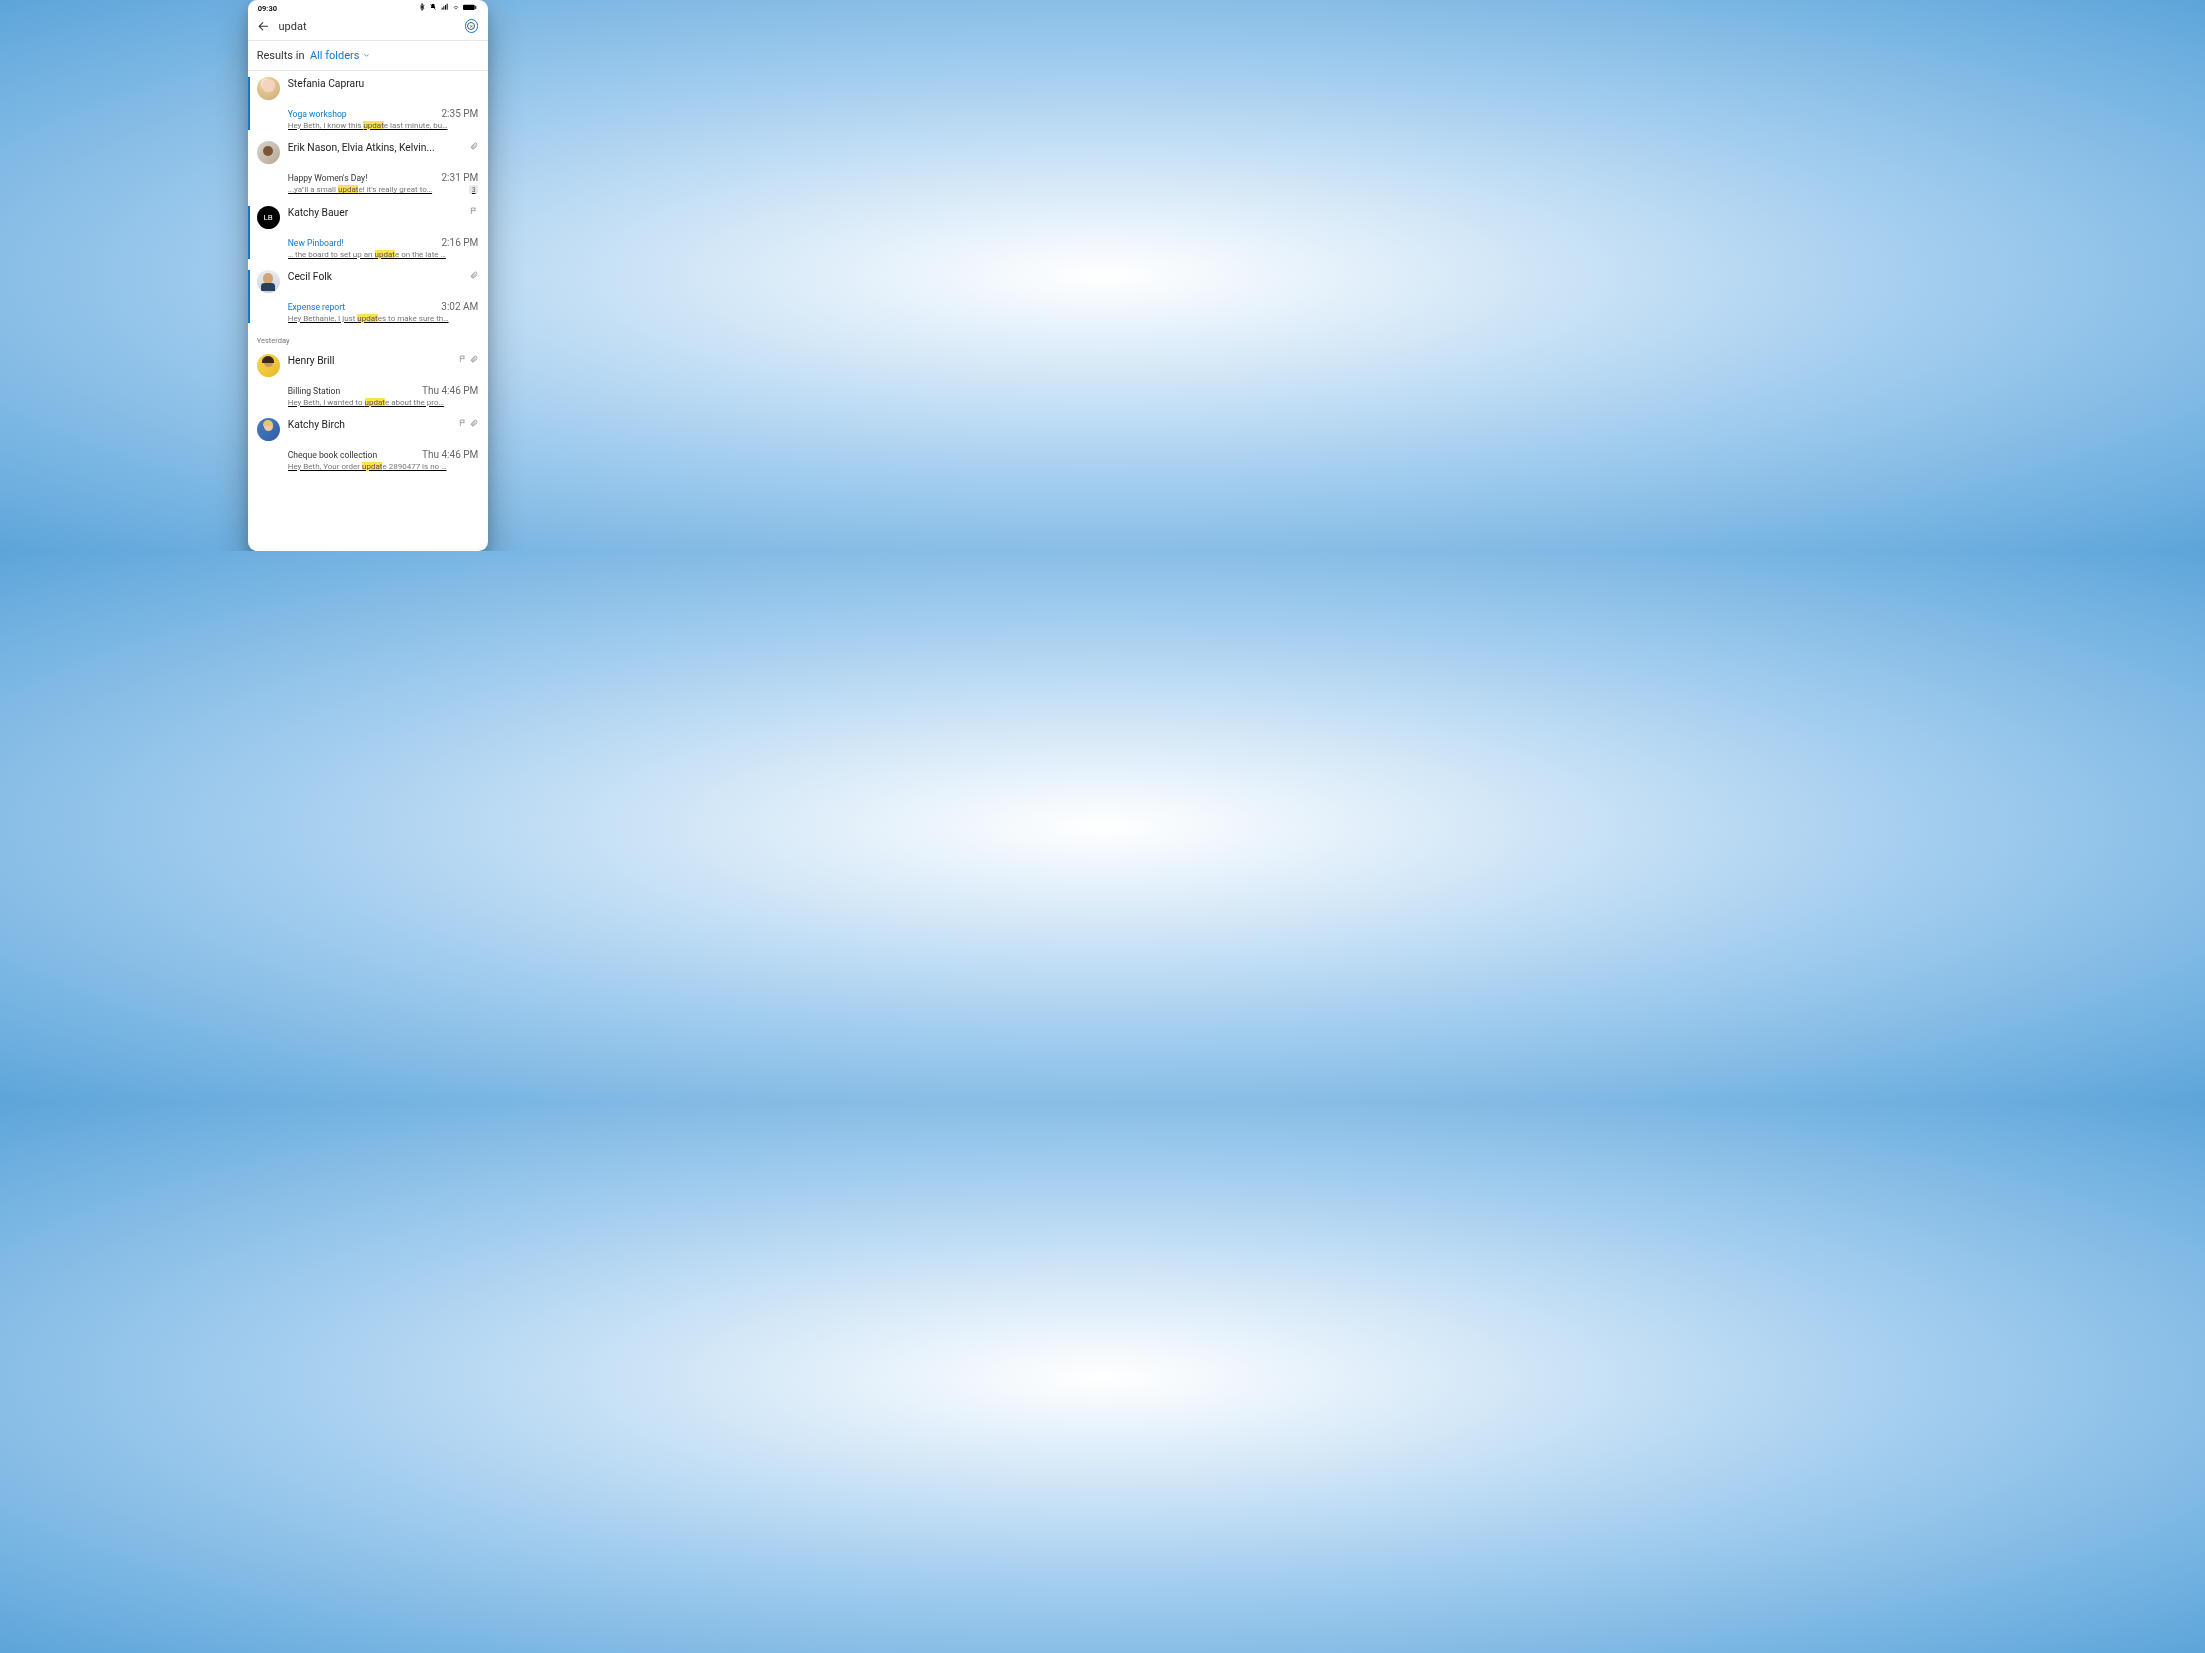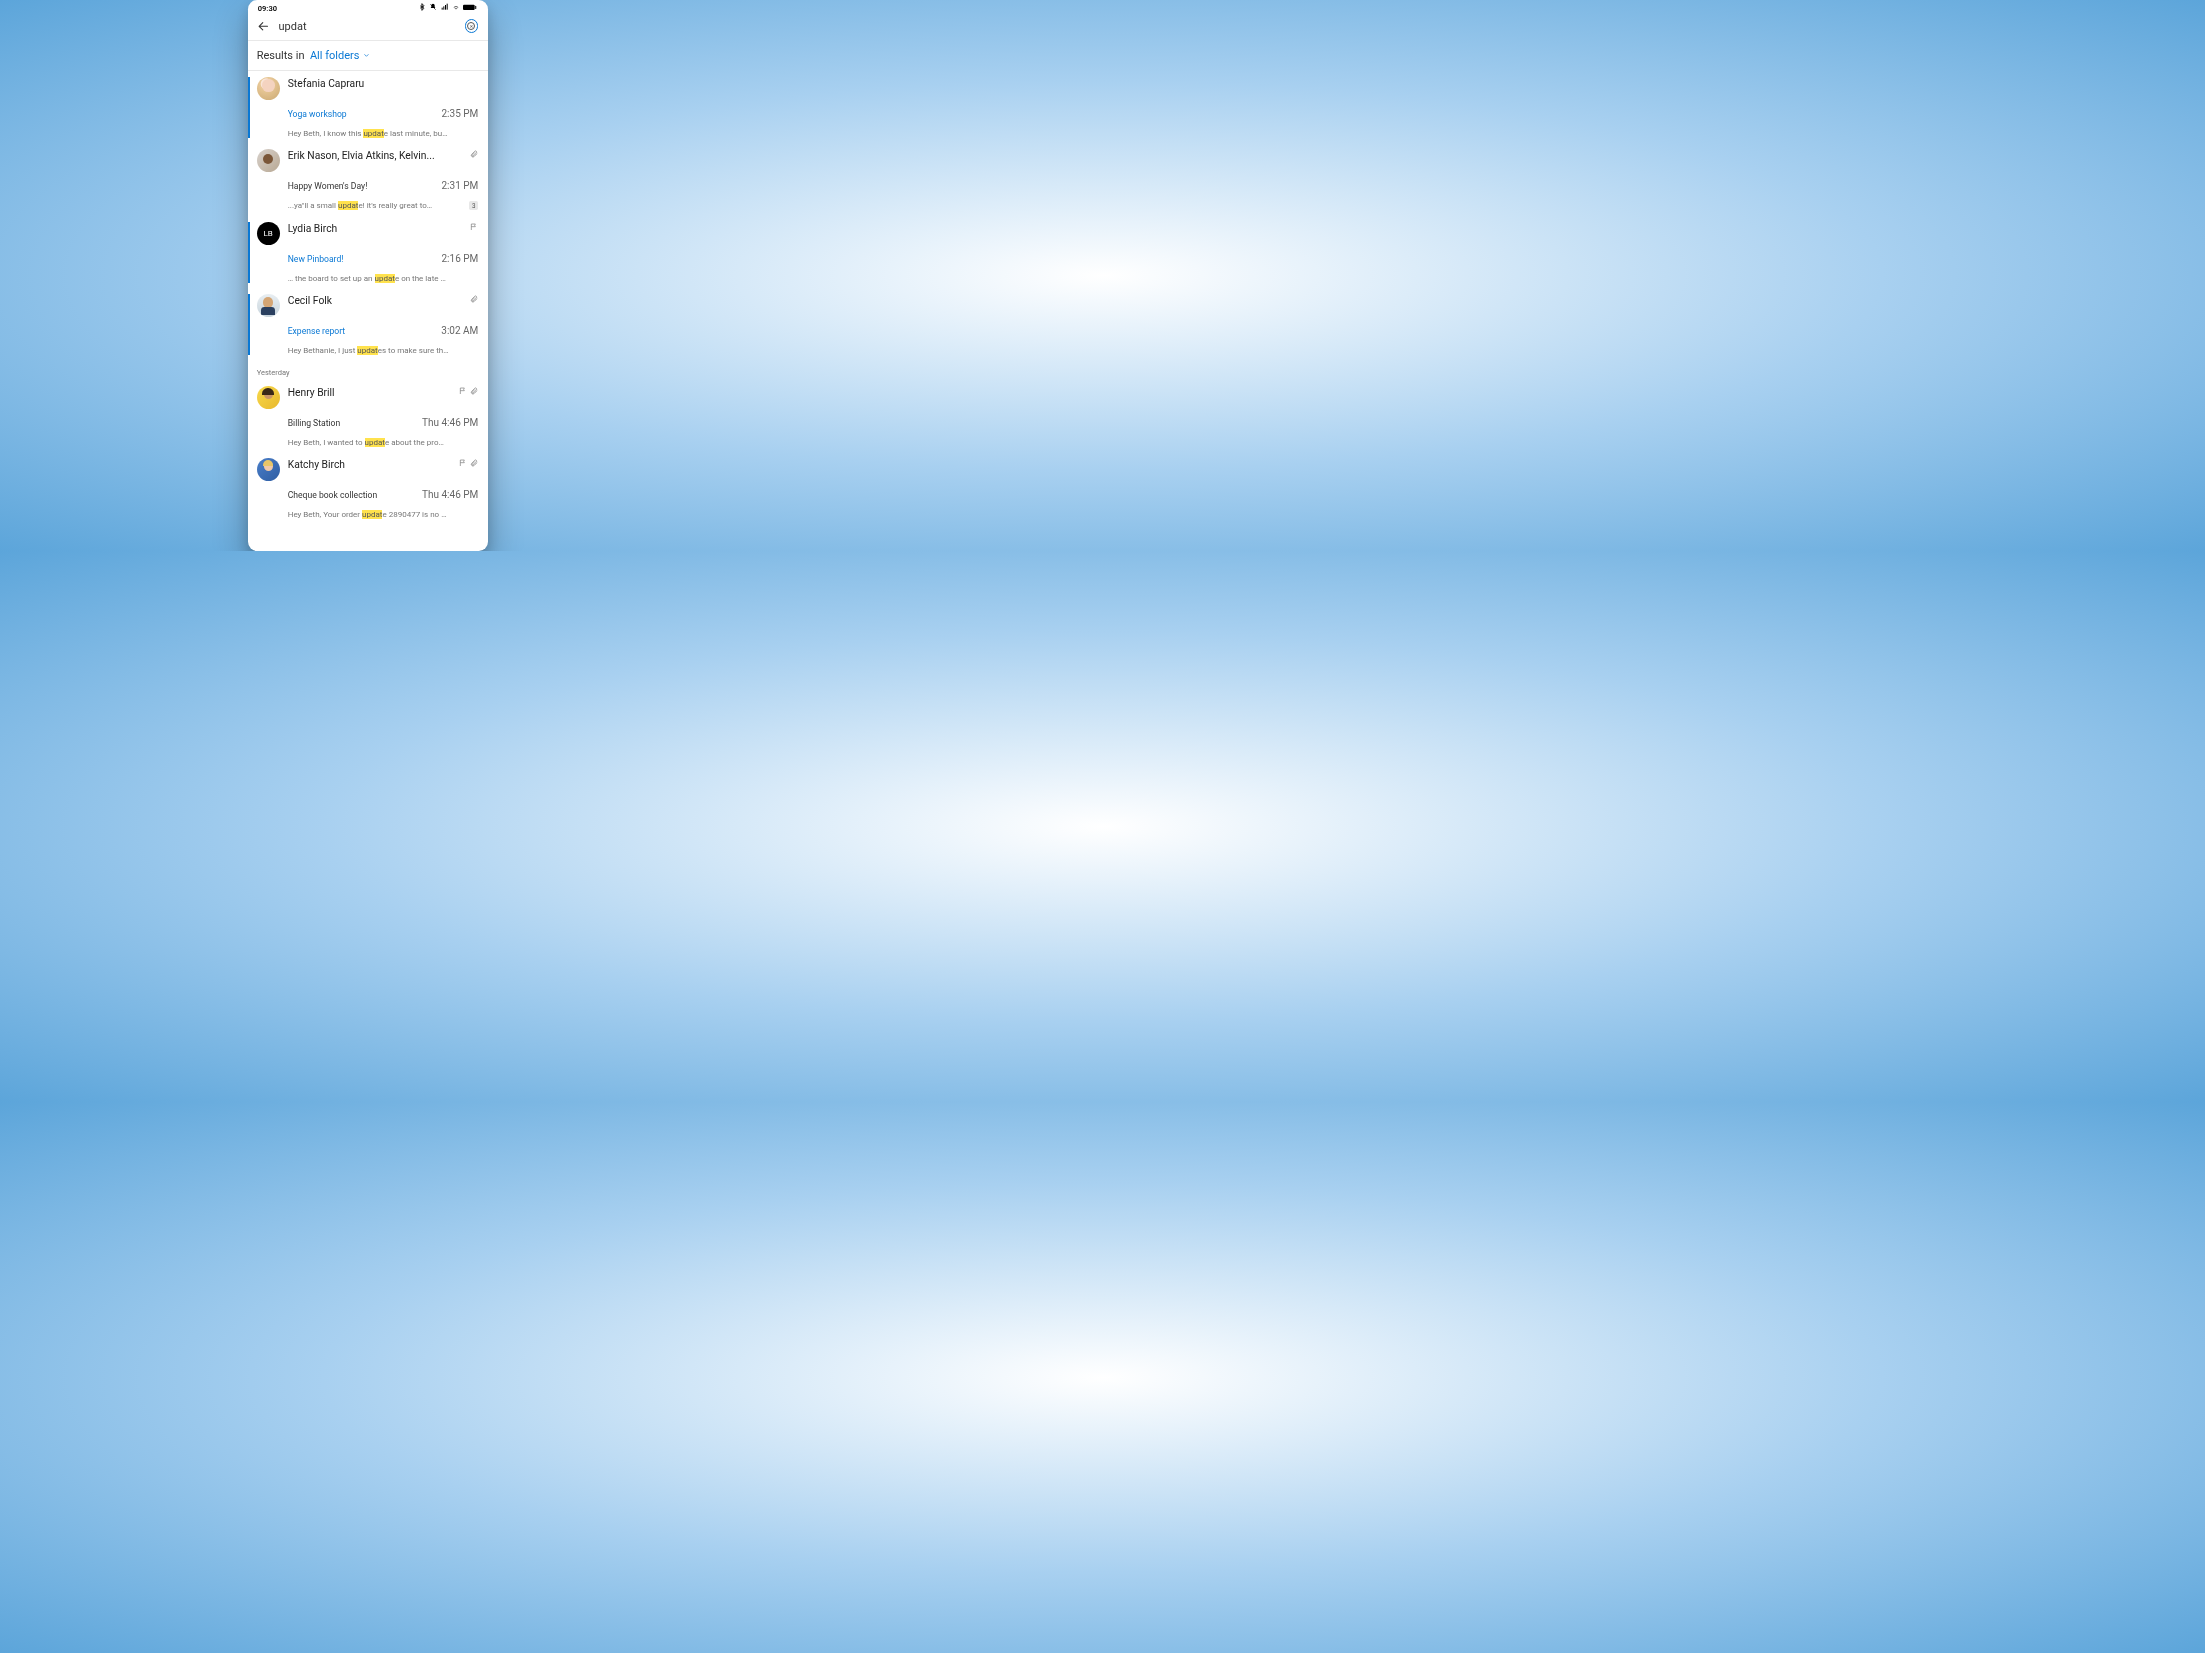--- a/index.html
+++ b/index.html
@@ -73,21 +73,21 @@
   .row-body { flex: 1; min-width: 0; }
   .row-top { display: flex; justify-content: space-between; align-items: flex-start; }
   .sender { font-size: 10.3px; color: #222; white-space: nowrap; overflow: hidden; text-overflow: ellipsis; max-width: 149px;}
   .row-icons { display: flex; gap: 3.4px; color: #777; }
   .row-icons svg { width: 8px; height: 8px; fill: #777; }
   .row-mid { display: flex; justify-content: space-between; align-items: baseline; margin-top: 18px;}
   .subject { font-size: 8.6px; white-space: nowrap; overflow: hidden; text-overflow: ellipsis; max-width: 138px;}
   .subject.unread { color: #0a78d4; font-weight: 400; }
   .subject.read { color: #333; }
   .time { font-size: 10px; color: #666; flex-shrink: 0; margin-left: 4.6px;}
-  .row-bot { display: flex; justify-content: center; align-items: center; margin-top: 10px;}
+  .row-bot { display: flex; justify-content: center; align-items: center; margin-top: 2px; text-decoration: underline;}
   .preview { font-size: 8px; color: #777; white-space: nowrap; overflow: hidden; text-overflow: ellipsis; flex: 1;}
   .highlight { background: #ffe24d; color: #555; }
   .badge {
     background: #e8e8e8; color: #555; font-size: 6.3px; padding: 0.6px 2.9px; border-radius: 1.7px;
     margin-left: 4.6px; flex-shrink: 0;
   }
   
   .av-1 { background: radial-gradient(circle at 40% 30%, #f9e5d8 24%, #e8c897 28%, #caa871 100%); position: relative;}
   .av-1::before{content:'';position:absolute;top:2.3px;left:5.7px;width:12.6px;height:12.6px;border-radius:50%;background:#f4d3c0;}
   .av-2 { background: linear-gradient(135deg,#d8d2cd,#b8a893); position:relative;}
@@ -191,21 +191,21 @@
             <div class="preview">...ya"ll a small <span class="highlight">updat</span>e! it's really great to…</div>
             <span class="badge">3</span>
           </div>
         </div>
       </div>
       <div class="row">
         <div class="unread-bar"></div>
         <div class="avatar av-3">LB</div>
         <div class="row-body">
           <div class="row-top">
-            <div class="sender">Lydia Birch</div>
+            <div class="sender">Katchy Bauer</div>
             <div class="row-icons">
               <span><svg viewBox="0 0 24 24">
                   <path d="M4 3v18M4 3h12l-2 4 2 4H4" fill="none" stroke="#777" stroke-width="2" stroke-linejoin="round"></path>
                 </svg></span>
             </div>
           </div>
           <div class="row-mid">
             <div class="subject unread">New Pinboard!</div>
             <div class="time">2:16 PM</div>
           </div>

